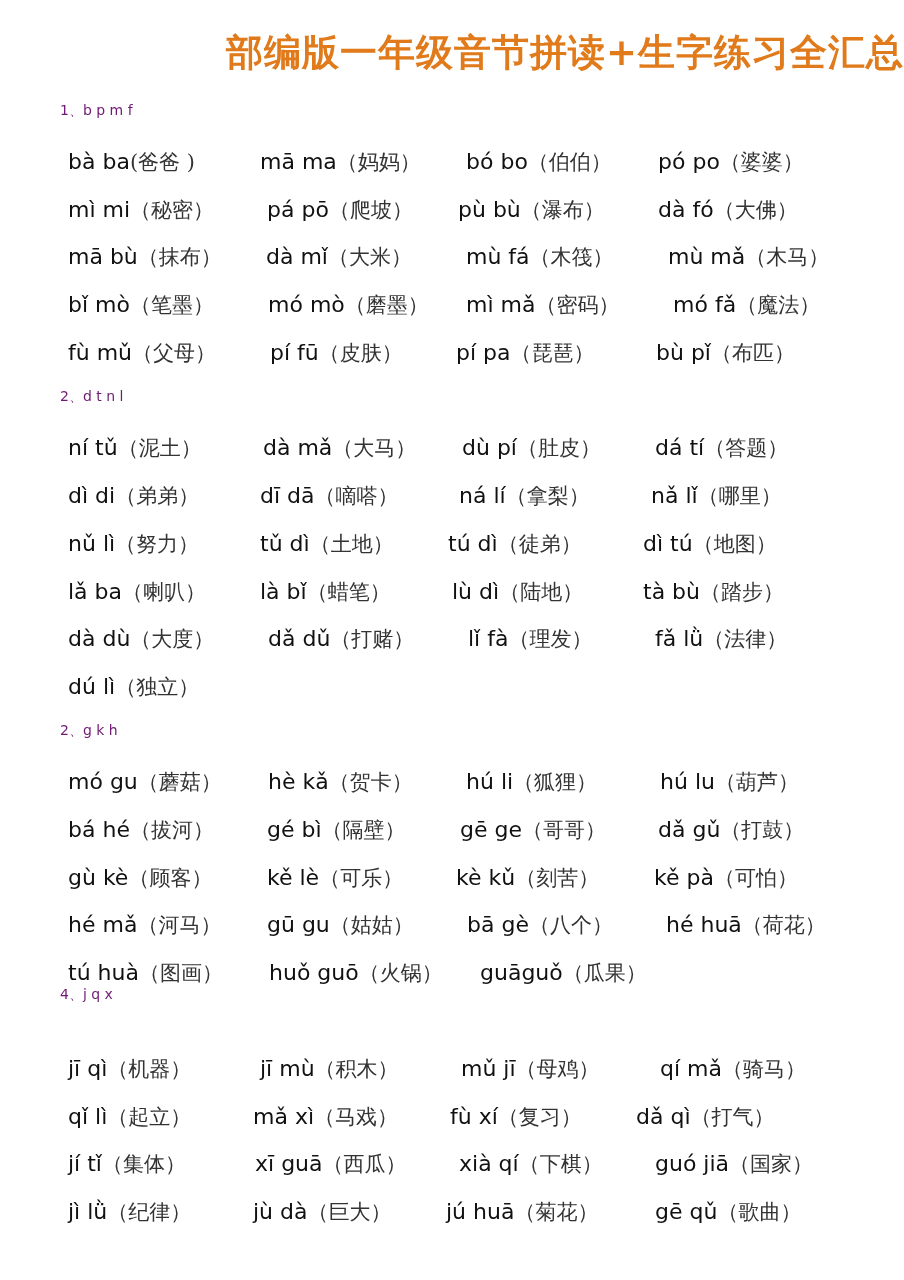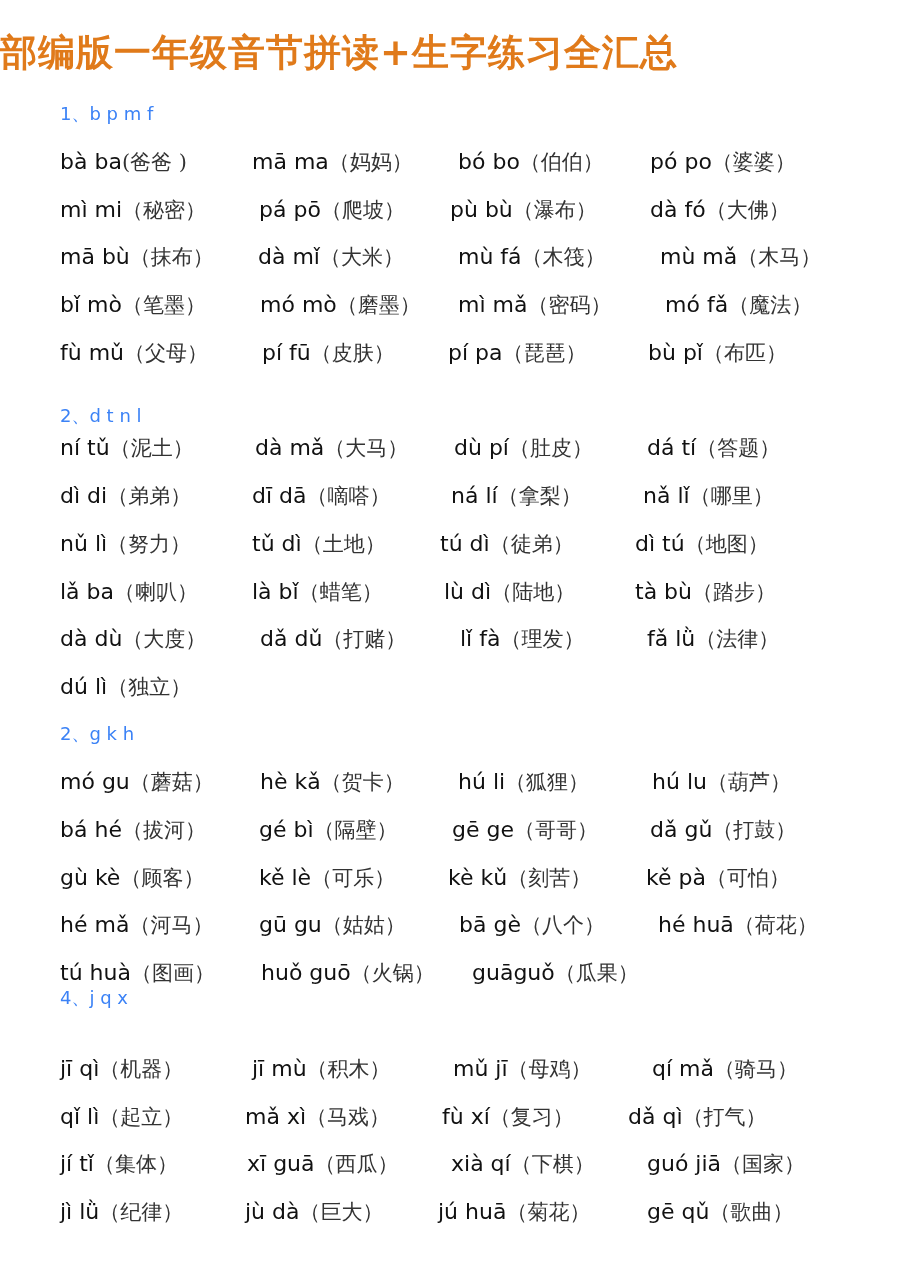--- a/index.html
+++ b/index.html
@@ -2,27 +2,27 @@
 <html><head>
 <meta charset="utf-8">
 <style>
   html, body { margin:0; padding:0; }
   body {
     width:904px; height:1280px; background:#ffffff; overflow:hidden;
     font-family:"DejaVu Sans","Liberation Sans",sans-serif; color:#111;
     position:relative;
   }
   .title {
-    position:absolute; top:28px; left:0; width:904px; text-align:left;
+    position:absolute; top:28px; left:0; width:904px; text-align:right;
     font-size:37px; font-weight:bold; color:#e07a1a; letter-spacing:1px;
   }
   .heading {
-    position:absolute; left:60px; font-size:18px; color:#3b82f6;
+    position:absolute; left:60px; font-size:14px; color:#701a75;
   }
-  .row { position:absolute; left:0; width:768px; height:40px; }
+  .row { position:absolute; left:8px; width:768px; height:40px; }
   .entry {
     position:absolute; white-space:nowrap; font-size:22px;
   }
   .py { color:#111; }
   .hz { color:#333; font-family:"DejaVu Serif","Liberation Serif",serif; font-size:21px; }
 </style>
 </head>
 <body>
 
 <div class="title">部编版一年级音节拼读+生字练习全汇总</div>
@@ -52,21 +52,21 @@
   <span class="entry" style="left:458px"><span class="py">mì mǎ</span><span class="hz">（密码）</span></span>
   <span class="entry" style="left:665px"><span class="py">mó fǎ</span><span class="hz">（魔法）</span></span>
 </div>
 <div class="row" style="top:339px">
   <span class="entry" style="left:60px"><span class="py">fù mǔ</span><span class="hz">（父母）</span></span>
   <span class="entry" style="left:262px"><span class="py">pí fū</span><span class="hz">（皮肤）</span></span>
   <span class="entry" style="left:448px"><span class="py">pí pa</span><span class="hz">（琵琶）</span></span>
   <span class="entry" style="left:648px"><span class="py">bù pǐ</span><span class="hz">（布匹）</span></span>
 </div>
 
-<div class="heading" style="top:404px">2、d t n l</div>
+<div class="heading" style="top:388px">2、d t n l</div>
 <div class="row" style="top:434px">
   <span class="entry" style="left:60px"><span class="py">ní tǔ</span><span class="hz">（泥土）</span></span>
   <span class="entry" style="left:255px"><span class="py">dà mǎ</span><span class="hz">（大马）</span></span>
   <span class="entry" style="left:454px"><span class="py">dù pí</span><span class="hz">（肚皮）</span></span>
   <span class="entry" style="left:647px"><span class="py">dá tí</span><span class="hz">（答题）</span></span>
 </div>
 <div class="row" style="top:482px">
   <span class="entry" style="left:60px"><span class="py">dì di</span><span class="hz">（弟弟）</span></span>
   <span class="entry" style="left:252px"><span class="py">dī dā</span><span class="hz">（嘀嗒）</span></span>
   <span class="entry" style="left:451px"><span class="py">ná lí</span><span class="hz">（拿梨）</span></span>

